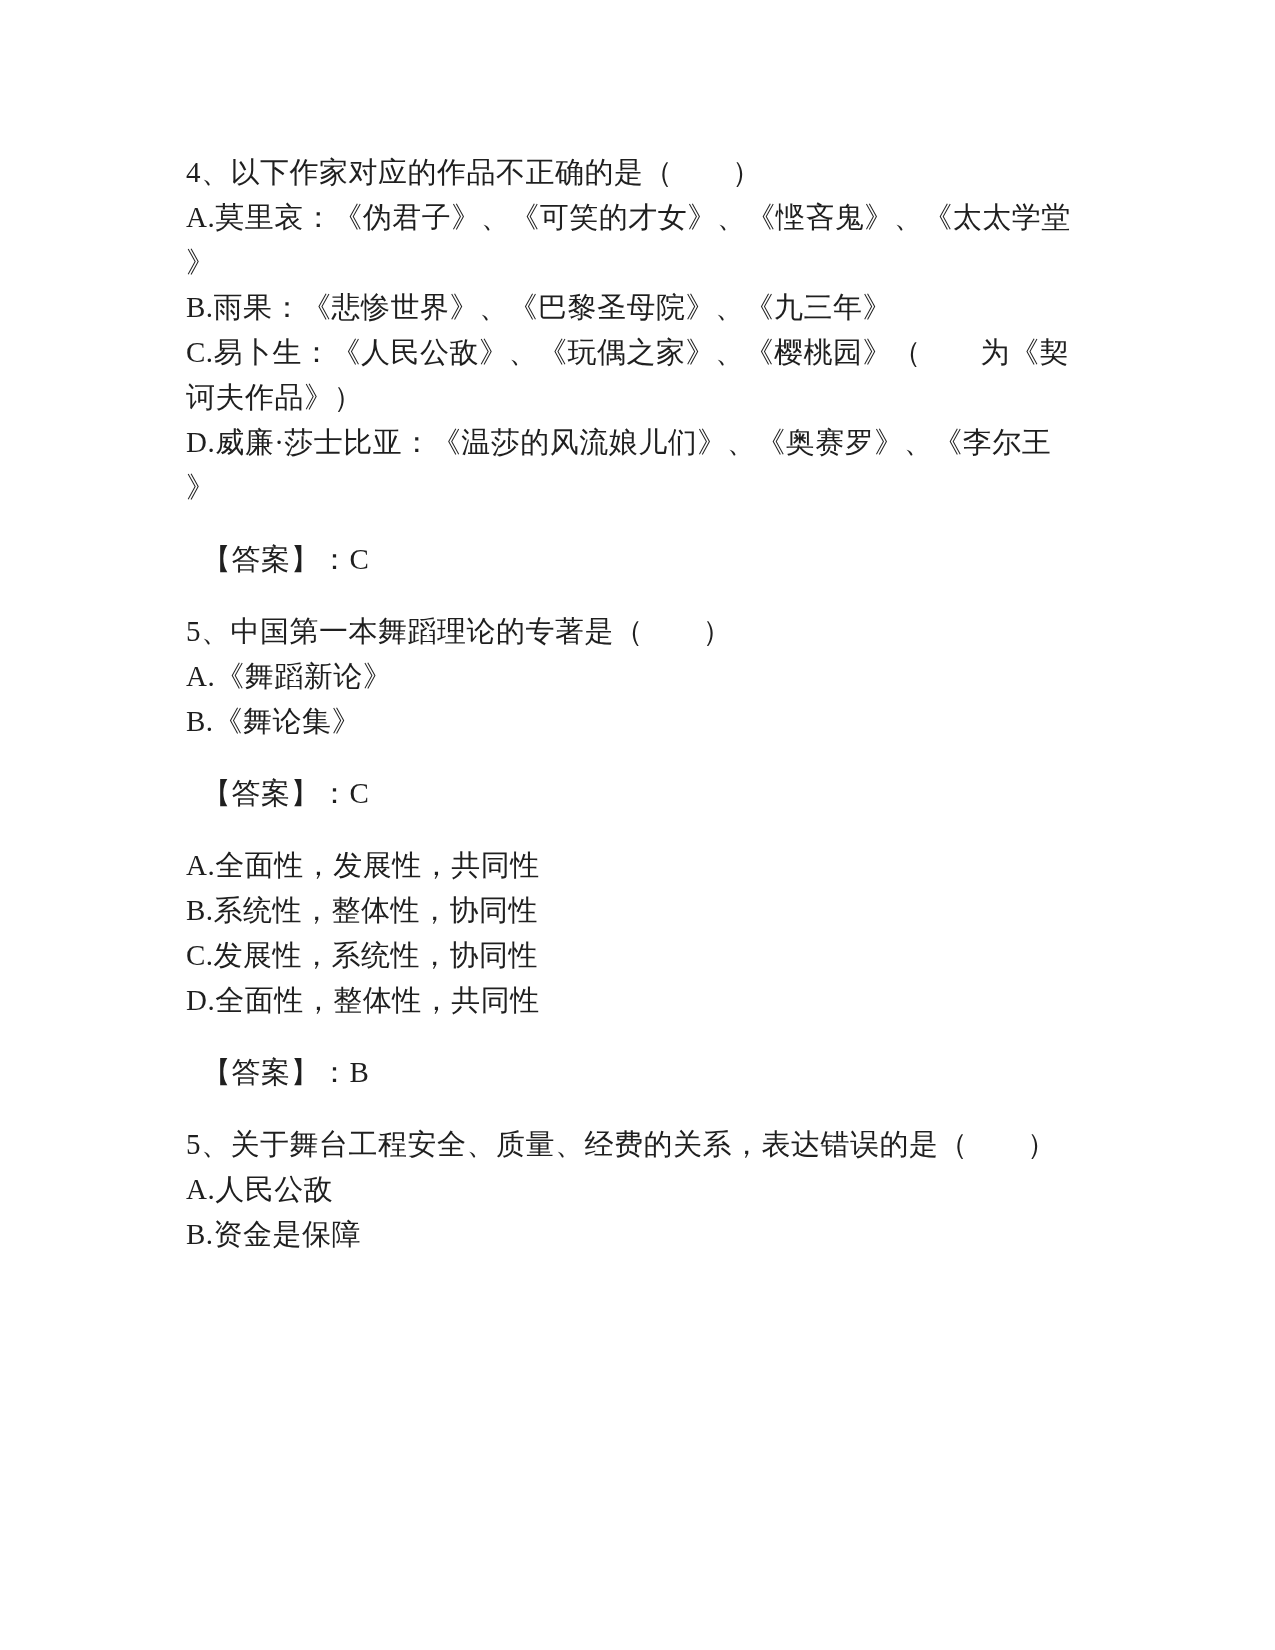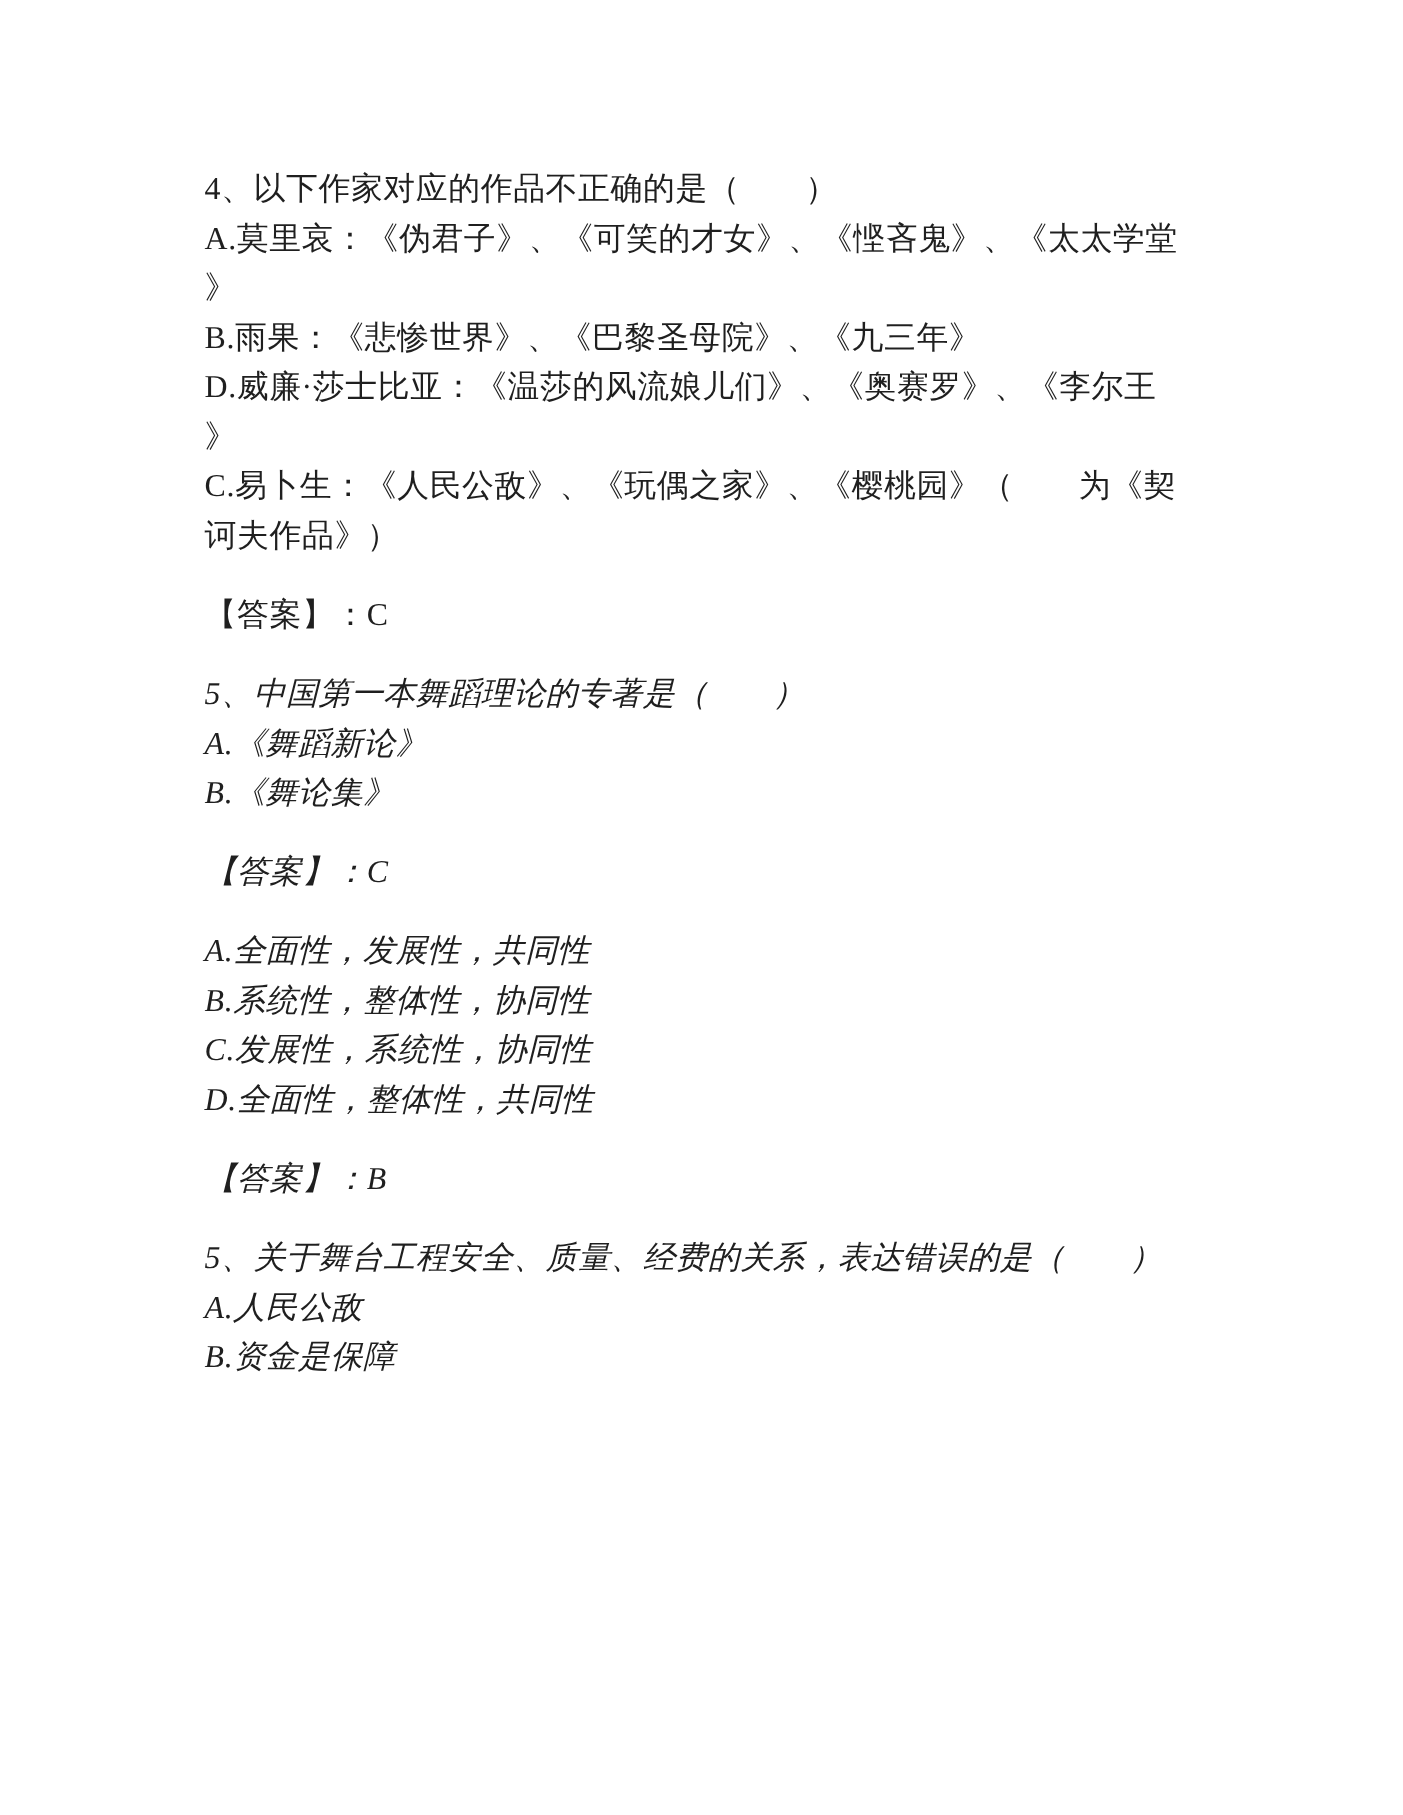--- a/index.html
+++ b/index.html
@@ -28,46 +28,46 @@
     letter-spacing: 0.5px;
     color: #1f1f1f;
     text-align: left;
     word-break: break-all;
     line-break: anywhere;
     overflow-wrap: break-word;
   }
 
   .question { margin: 0; }
 
-  .question + .question { margin-top: 0; font-style: italic; }
+  .question + .question { margin-top: 0; }
 
   .stem,
   .option {
     display: block;
     white-space: pre-wrap;
   }
 
   .answer {
     display: block;
-    margin: 27px 0;
+    margin: 27px 16px;
     white-space: pre-wrap;
   }
 </style>
 </head>
 <body>
 
 <div class="page">
   <div class="content">
 
     <div class="question">
       <span class="stem">4、以下作家对应的作品不正确的是（　　）</span>
       <span class="option">A.莫里哀：《伪君子》、《可笑的才女》、《悭吝鬼》、《太太学堂》</span>
       <span class="option">B.雨果：《悲惨世界》、《巴黎圣母院》、《九三年》</span>
+      <span class="option">C.易卜生：《人民公敌》、《玩偶之家》、《樱桃园》（　　为《契诃夫作品》）</span>
       <span class="option">D.威廉·莎士比亚：《温莎的风流娘儿们》、《奥赛罗》、《李尔王》</span>
-      <span class="option">C.易卜生：《人民公敌》、《玩偶之家》、《樱桃园》（　　为《契诃夫作品》）</span>
       <span class="answer">【答案】：C</span>
     </div>
 
     <div class="question">
       <span class="stem">5、中国第一本舞蹈理论的专著是（　　）</span>
       <span class="option">A.《舞蹈新论》</span>
       <span class="option">B.《舞论集》</span>
       <span class="answer">【答案】：C</span>
     </div>
 

